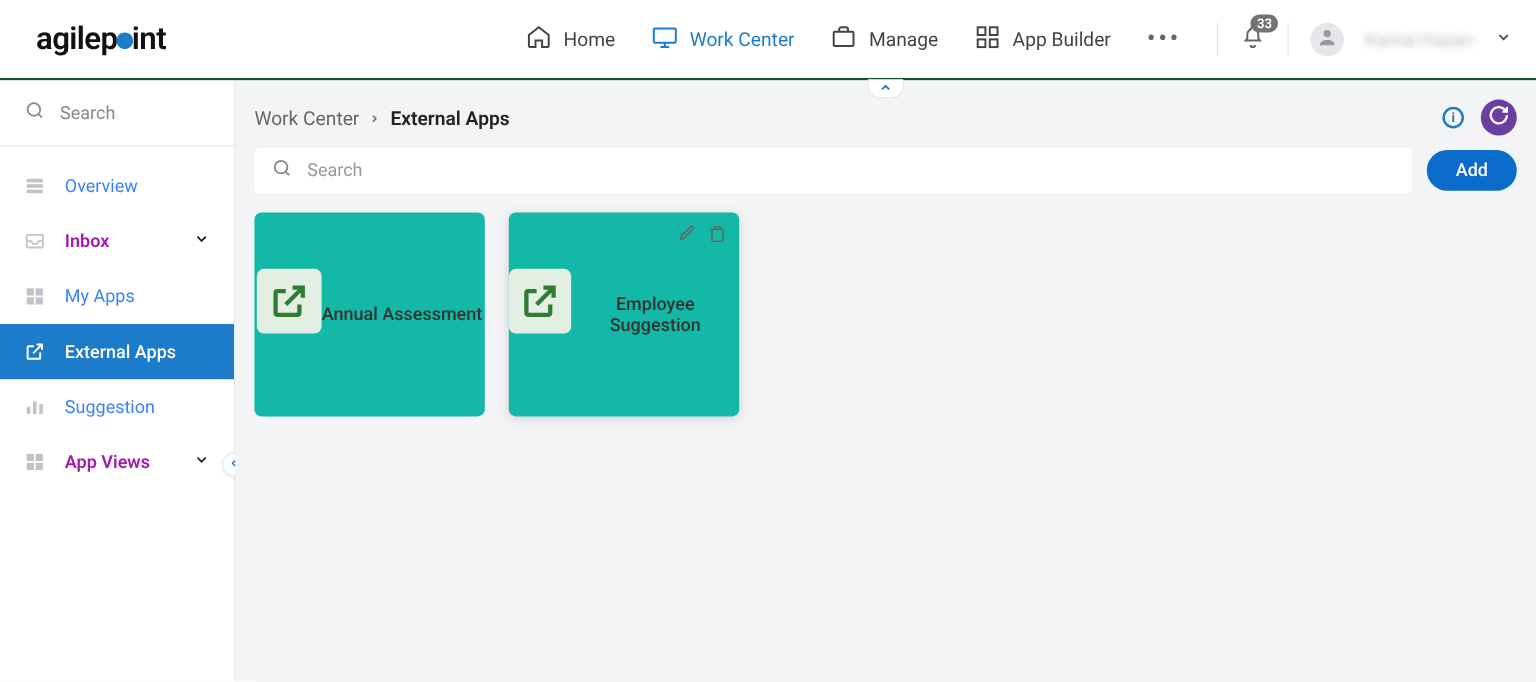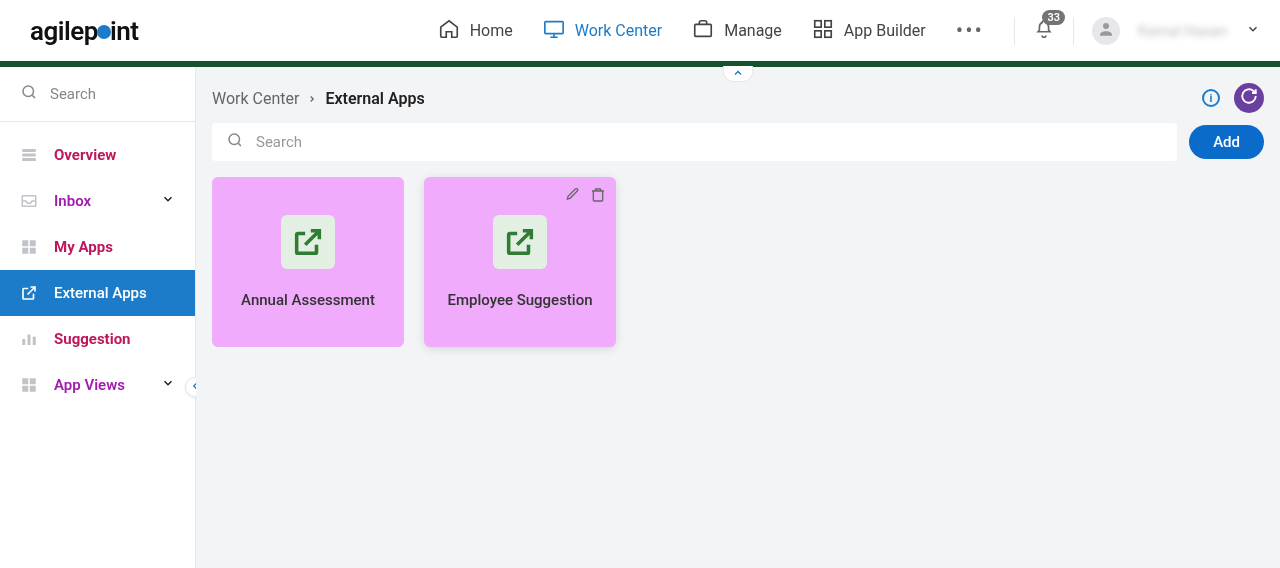--- a/index.html
+++ b/index.html
@@ -14,21 +14,21 @@
       background: #fff;
       overflow: hidden;
       position: relative;
     }
     
     .header {
       height: 67px;
       display: flex;
       align-items: center;
       padding: 0 20px 0 30px;
-      border-bottom: 6px solid #14532d;
+      border-bottom: 2px solid #14532d;
     }
     .logo {
       font-size: 26px;
       font-weight: 600;
       letter-spacing: -0.5px;
       color: #111;
       display: flex;
       align-items: center;
     }
     .logo .dot {
@@ -135,24 +135,23 @@
       color: #888;
     }
     .sidebar-nav {
       padding-top: 10px;
     }
     .sidebar-item {
       display: flex;
       align-items: center;
       gap: 16px;
       padding: 14px 20px;
-      color: #be185d;
+      color: #3b82f6;
       font-size: 15px;
       cursor: pointer;
-      font-weight: bold;
     }
     .sidebar-item.bold {
       font-weight: 600;
       color: #a21caf;
     }
     .sidebar-item.active {
       background: #1d7cc9;
       color: #fff;
       font-weight: 500;
     }
@@ -292,24 +291,24 @@
       border: none;
     }
     .cards {
       display: flex;
       gap: 20px;
       padding: 0 16px;
     }
     .card {
       width: 192px;
       height: 170px;
-      background: #f0abfc;
+      background: #14b8a6;
       border-radius: 6px;
       display: flex;
-      flex-direction: column;
+      flex-direction: row;
       align-items: center;
       justify-content: center;
       position: relative;
       cursor: pointer;
     }
     .card.hover-state {
       box-shadow: 0 2px 10px rgba(0,0,0,0.12);
     }
     .card-actions {
       position: absolute;

